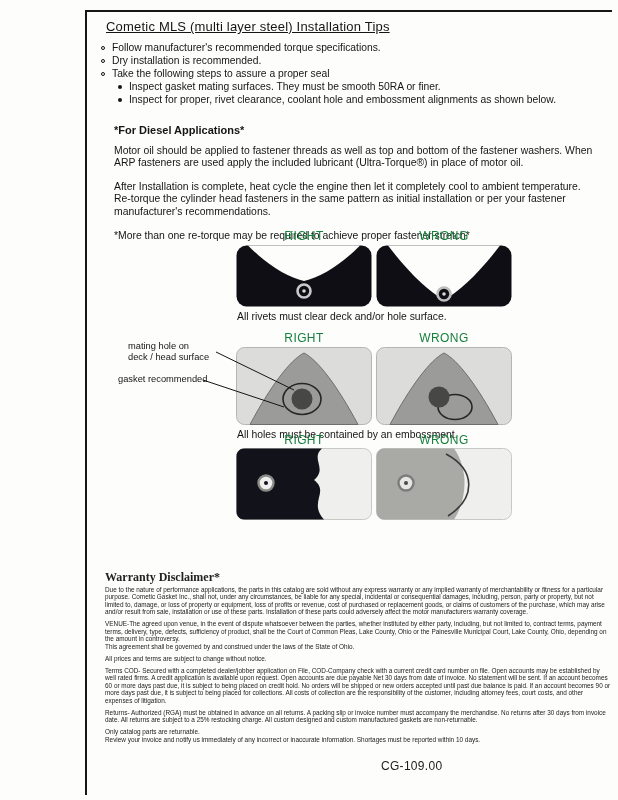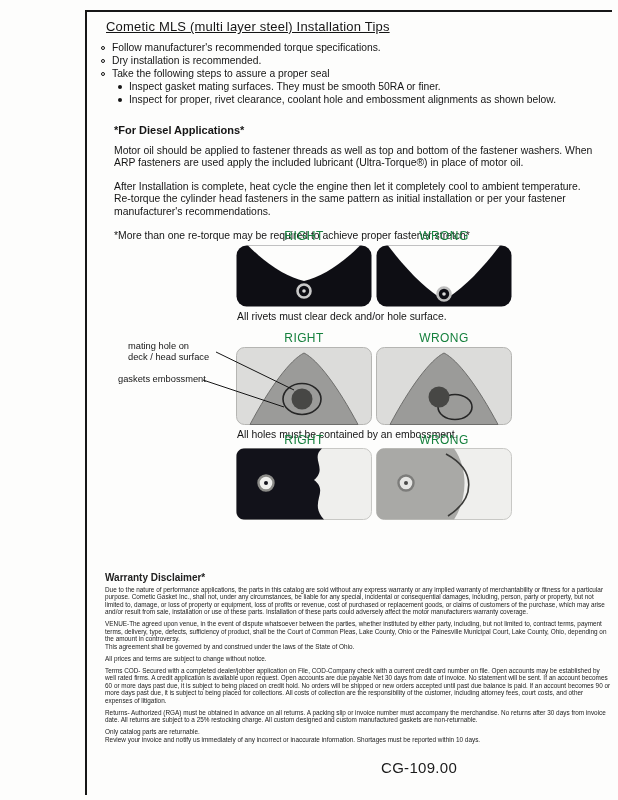--- a/index.html
+++ b/index.html
@@ -38,24 +38,24 @@
   .dlabel { position:absolute; width:136px; text-align:center; font-size:12px; letter-spacing:0.4px; color:#15803d; }
   .dimg   { position:absolute; width:136px; display:block; }
   .dcap   { position:absolute; left:237px; font-size:10.4px; line-height:12.4px; }
 
   .co1 { position:absolute; left:128px; top:341px; width:90px; font-size:9.3px; line-height:10.6px; }
   .co2 { position:absolute; left:118px; top:374px; font-size:9.3px; }
 
   .callout-lines { position:absolute; left:0; top:0; width:618px; height:800px; pointer-events:none; }
 
   .warranty { position:absolute; left:105px; top:574px; width:506px; font-size:6.4px; line-height:7.5px; color:#222; }
-  .warranty h3 { font-size:10px; font-weight:bold; margin-bottom:4px; }
+  .warranty h3 { font-size:12px; font-weight:bold; margin-bottom:4px;font-family:Liberation Serif, serif; }
   .warranty p { margin-bottom:4.5px; white-space:pre-line; }
 
-  .footer { position:absolute; left:381px; top:759px; font-size:15px; letter-spacing:0.3px; color:#1b1b1b; }
+  .footer { position:absolute; left:381px; top:759px; font-size:12px; letter-spacing:0.3px; color:#1b1b1b; }
 </style>
 </head>
 <body>
 
 <div class="page">
 
   <div class="frame"></div>
 
   <div class="title">Cometic MLS (multi layer steel) Installation Tips</div>
 
@@ -122,21 +122,21 @@
     <path d="M14,77.5 C34,40 54,13 68,6 C82,13 102,40 122,77.5 Z" fill="#9b9b99" stroke="#6e6e6c" stroke-width="1"></path>
     <ellipse cx="79" cy="60" rx="17" ry="12.5" fill="none" stroke="#262626" stroke-width="1.6"></ellipse>
     <circle cx="63" cy="50" r="10.5" fill="#474745"></circle>
   </svg>
   <div class="dcap" style="top:429px;">All holes must be contained by an embossment.</div>
 
   <div class="co1">
     <div>mating hole on</div>
     <div>deck / head surface</div>
   </div>
-  <div class="co2">gaskets embossment</div>
+  <div class="co2">gasket recommended</div>
 
   <svg class="callout-lines">
     <line x1="216" y1="352" x2="294" y2="390" stroke="#151515" stroke-width="1"></line>
     <line x1="203" y1="380" x2="284" y2="407" stroke="#151515" stroke-width="1"></line>
   </svg>
 
   <div class="dlabel" style="left:236px; top:433px;">RIGHT</div>
   <div class="dlabel" style="left:376px; top:433px;">WRONG</div>
 
   <svg class="dimg" style="left:236px; top:448px; height:72px;" viewBox="0 0 136 72">

